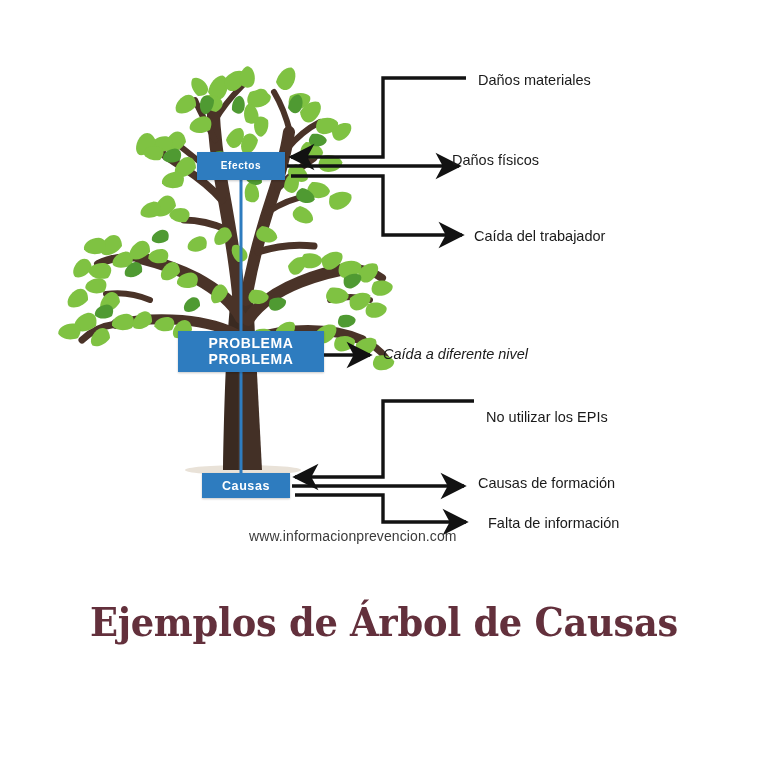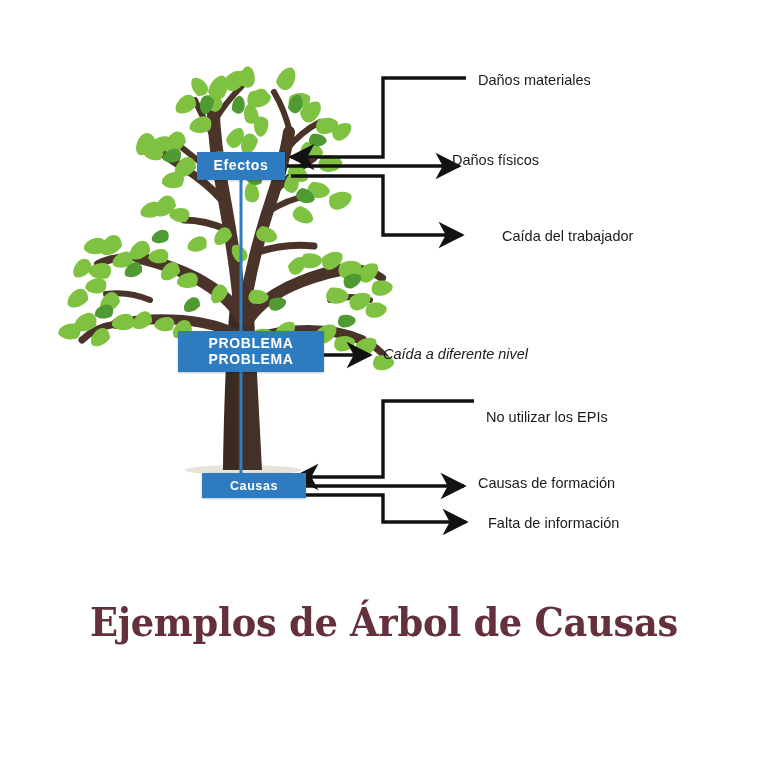--- a/index.html
+++ b/index.html
@@ -26,43 +26,43 @@
     align-items:center;
     justify-content:center;
     text-align:center;
     font-weight:bold;
     letter-spacing:.6px;
     line-height:1.12;
     box-shadow:0 1px 2px rgba(0,0,0,.22);
   }
   #node-efectos{
     left:197px;top:152px;width:88px;height:28px;
-    font-size:14px;
+    font-size:10px;
   }
   #node-problema{
     left:178px;top:331px;width:146px;height:41px;
     font-size:14px;flex-direction:column;
   }
   #node-problema span{display:block;}
   #node-causas{
-    left:202px;top:473px;width:104px;height:25px;
+    left:202px;top:473px;width:88px;height:25px;
     font-size:12.5px;
   }
 
   
   .lbl{
     position:absolute;
     color:#1a1a1a;
     font-size:14.5px;
     white-space:nowrap;
     font-family:"Liberation Sans", sans-serif;
   }
   #lbl-0{left:478px;top:72px;}
   #lbl-1{left:452px;top:152px;}
-  #lbl-2{left:474px;top:228px;margin-left:28px;}
+  #lbl-2{left:474px;top:228px;}
   #lbl-3{left:383px;top:346px;font-style:italic;}
   #lbl-4{left:486px;top:395px;margin-top:14px;}
   #lbl-5{left:478px;top:475px;}
   #lbl-6{left:488px;top:515px;}
 
   
   #watermark{
     position:absolute;left:249px;top:528px;
     font-size:14px;color:#3b3b3b;
     font-family:"Liberation Sans", sans-serif;
@@ -282,20 +282,21 @@
     </div>
 
     <div class="lbl" id="lbl-0">Daños materiales</div>
     <div class="lbl" id="lbl-1">Daños físicos</div>
     <div class="lbl" id="lbl-2">Caída del trabajador</div>
     <div class="lbl" id="lbl-3">Caída a diferente nivel</div>
     <div class="lbl" id="lbl-4">No utilizar los EPIs</div>
     <div class="lbl" id="lbl-5">Causas de formación</div>
     <div class="lbl" id="lbl-6">Falta de información</div>
 
+    <div id="watermark">www.informacionprevencion.com</div>
   </div>
 
   <div id="title">Ejemplos de Árbol de Causas</div>
 
   <div id="footer">
     
 
     
   </div>
 

